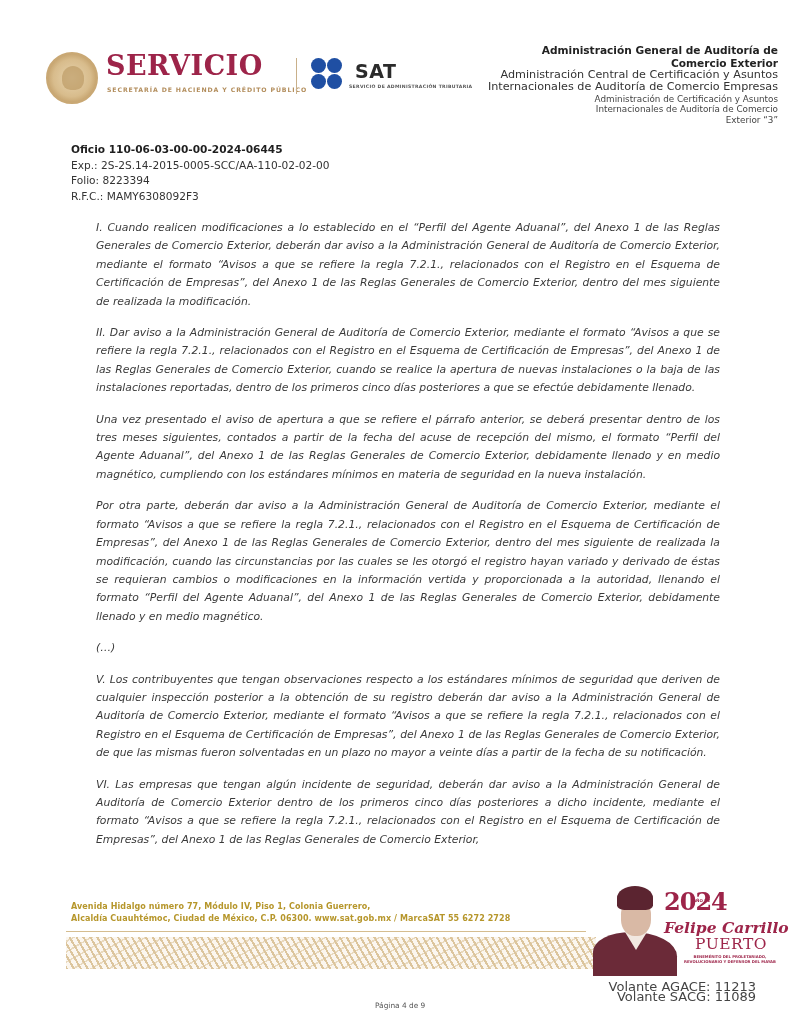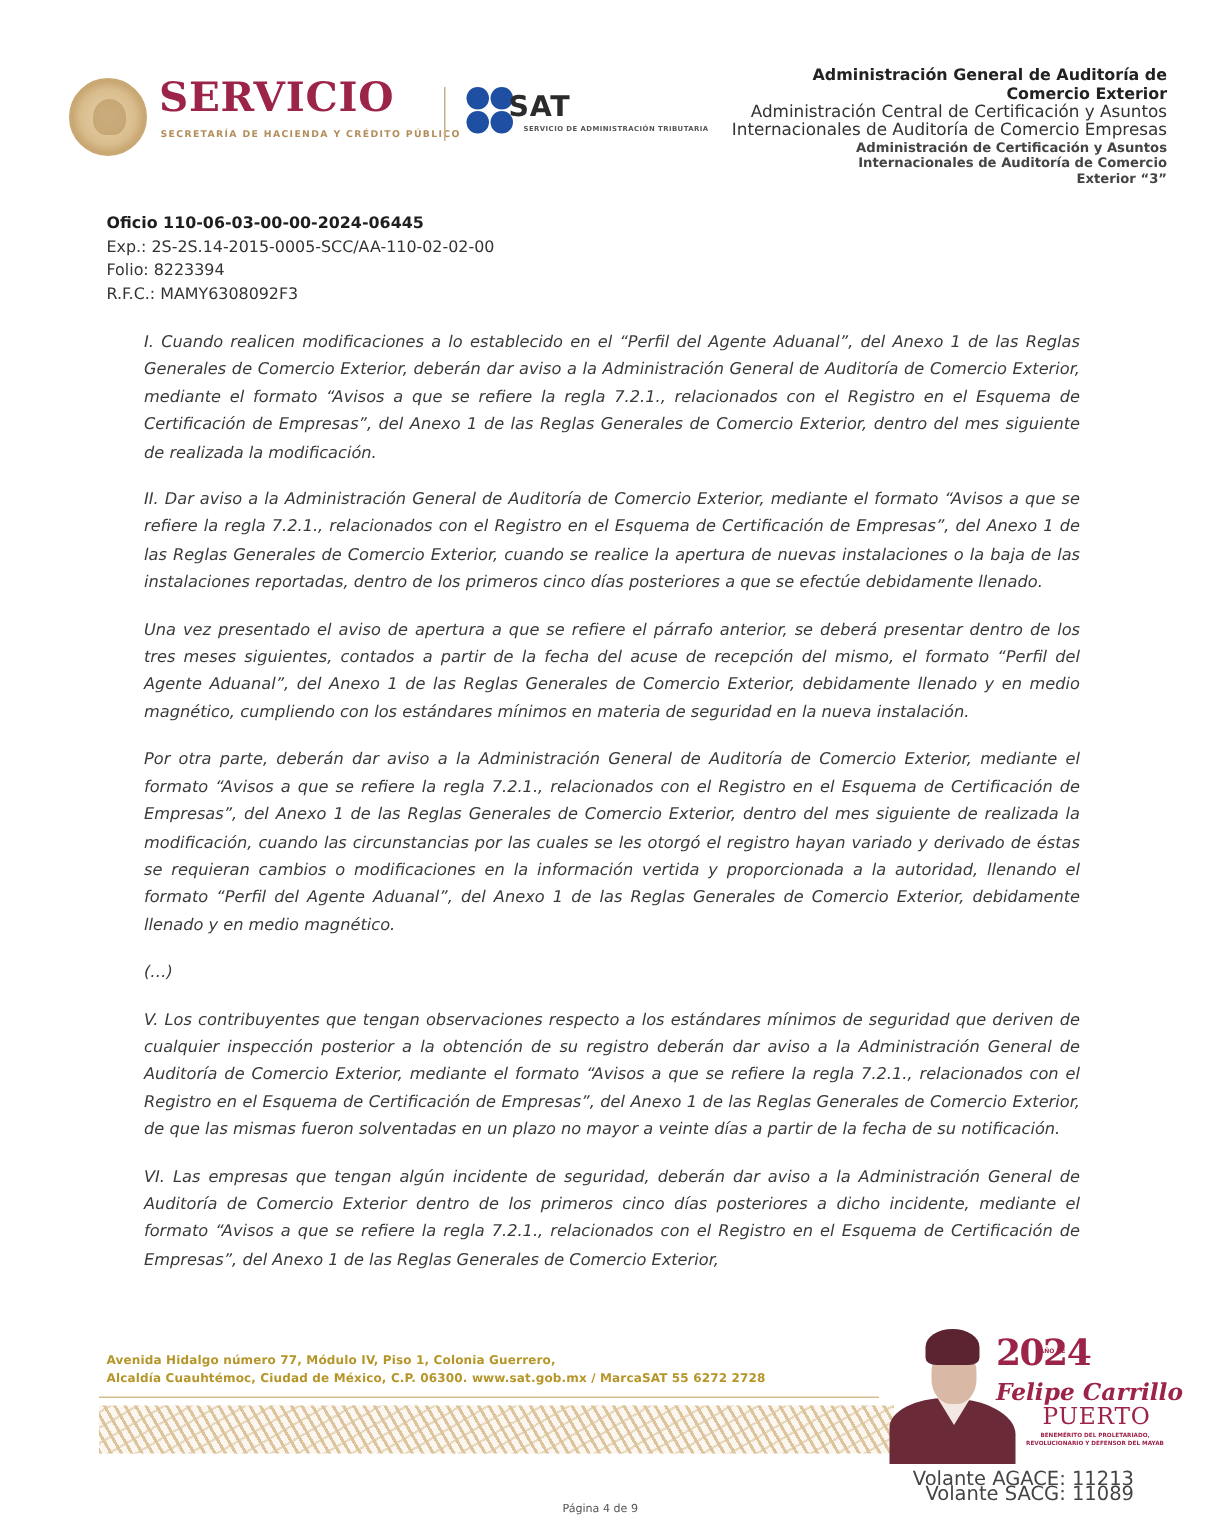--- a/index.html
+++ b/index.html
@@ -14,27 +14,27 @@
             border-radius: 50% 50% 40% 40%; background: #b8955d; opacity: .6; }
   .hacienda-word { position: absolute; left: 106px; top: 52px; font-family: "DejaVu Serif", "Liberation Serif", serif;
             font-weight: bold; font-size: 27px; letter-spacing: 0.5px; color: #9d2449; line-height: 1; }
   .hacienda-sub { position: absolute; left: 107px; top: 86px; font-size: 6.2px; font-weight: bold; letter-spacing: 0.9px;
             color: #b38e5d; white-space: nowrap; }
   .logo-divider { position: absolute; left: 296px; top: 58px; width: 1px; height: 36px; background: #c9b08a; }
   .sat-dots { position: absolute; left: 311px; top: 58px; width: 32px; height: 32px; }
   .sat-dots span { position: absolute; width: 15px; height: 15px; border-radius: 50%; background: #1f4fa3; }
   .sat-dots span:nth-child(1){ left:0; top:0; } .sat-dots span:nth-child(2){ left:16px; top:0; }
   .sat-dots span:nth-child(3){ left:0; top:16px; } .sat-dots span:nth-child(4){ left:16px; top:16px; }
-  .sat-word { position: absolute; left: 339px; top: 62px; font-size: 19px; font-weight: bold; color: #2b2b2b; letter-spacing: 0.5px; line-height: 1; }
+  .sat-word { position: absolute; left: 355px; top: 62px; font-size: 19px; font-weight: bold; color: #2b2b2b; letter-spacing: 0.5px; line-height: 1; }
   .sat-sub { position: absolute; left: 349px; top: 84px; font-size: 4.6px; font-weight: bold; color: #555; letter-spacing: 0.3px; white-space: nowrap; }
 
   .header-right { position: absolute; right: 30px; top: 44px; text-align: right; width: 330px; }
   .hr-l1 { font-weight: bold; font-size: 10.6px; line-height: 12.5px; color: #222; }
   .hr-l2 { font-size: 11.2px; line-height: 12.3px; color: #333; }
-  .hr-l3 { font-size: 8.8px; line-height: 10.5px; color: #444; font-weight: bold; }
+  .hr-l3 { font-size: 8.8px; line-height: 10.5px; color: #444; }
 
   
   .ref { position: absolute; left: 71px; top: 142px; font-size: 10.6px; line-height: 15.5px; color: #333; }
   .ref .oficio { font-weight: bold; color: #1e1e1e; }
 
   
   .body { position: absolute; left: 96px; top: 219px; width: 624px; font-style: italic; font-size: 10.8px;
           line-height: 18.4px; color: #3a3a3a; text-align: justify; }
   .body p { margin: 0 0 13px 0; }
   .body p.ellipsis { margin-bottom: 13px; }

